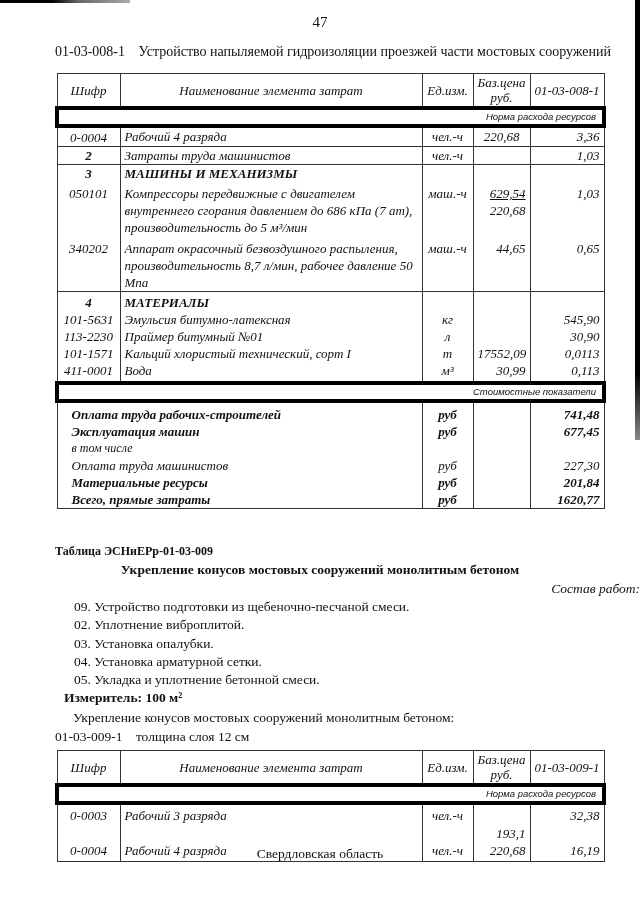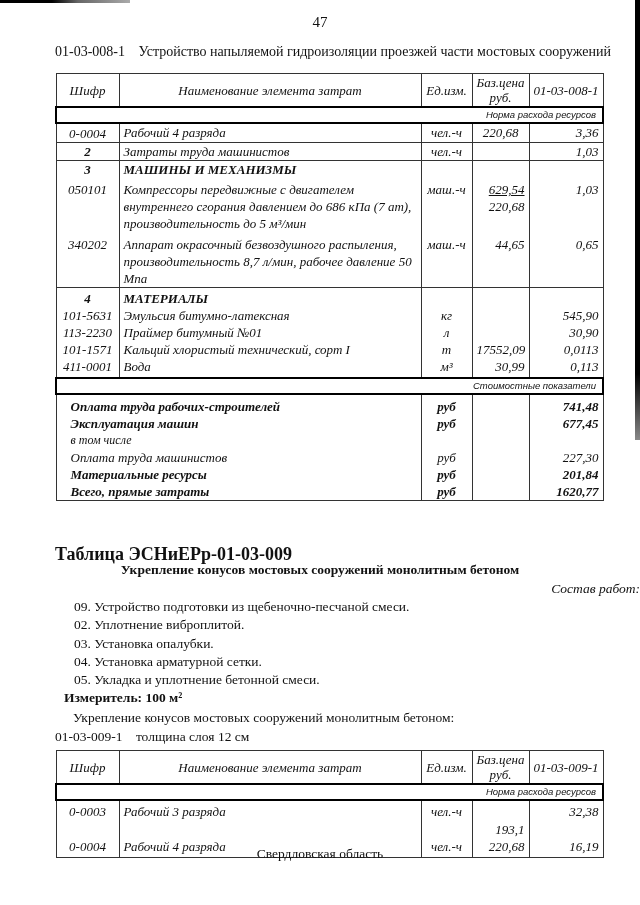--- a/index.html
+++ b/index.html
@@ -11,31 +11,31 @@
   .scan-top { position:absolute; left:0; top:0; height:3px; width:130px; background:linear-gradient(90deg,#000 0,#000 40%,#666 60%,#aaa 100%); }
   .scan-right { position:absolute; right:0; top:0; width:5px; height:440px; background:linear-gradient(180deg,#000 0,#000 85%,#888 100%); }
   .abs { position:absolute; }
   .page-num { left:0; width:640px; top:14px; text-align:center; font-size:15px; }
   .title-line { left:55px; top:44px; font-size:14px; white-space:nowrap; }
   .title-line .code { margin-right:10px; }
 
   table.t { position:absolute; border-collapse:collapse; font-size:13px; table-layout:fixed;font-style:italic; }
   table.t td { border-left:1px solid #333; border-right:1px solid #333; padding:0 4px; vertical-align:top; line-height:17px; }
   table.t tr.hd td { border:1px solid #333; vertical-align:middle; text-align:center; height:32px; line-height:15px; }
-  table.t tr.band td { border:2px solid #000000; text-align:right; font-family:"Liberation Sans","DejaVu Sans",sans-serif; font-size:9.5px; height:14px; line-height:14px; padding-right:6px; }
+  table.t tr.band td { border:4px solid #000000; text-align:right; font-family:"Liberation Sans","DejaVu Sans",sans-serif; font-size:9.5px; height:14px; line-height:14px; padding-right:6px; }
   table.t tr.sep td { border-top:1px solid #333; }
   table.t tr.last td { border-bottom:1px solid #333; }
   .c { text-align:center; }
   .r { text-align:right; }
   .b { font-weight:bold; }
   .u { text-decoration:underline; }
   .cost td.name { border-right:none; }
   .sm { font-size:12px; }
 
-  .sec-title { left:55px; top:544px; font-size:18px; font-weight:bold; }
+  .sec-title { left:55px; top:544px; font-size:12px; font-weight:bold; }
   .sec-sub { left:0; width:640px; top:562px; text-align:center; font-size:13.5px; font-weight:bold; }
   .sec-sub2 { left:0; width:640px; top:581px; text-align:right; font-size:13.5px; font-style:italic; }
   .work { left:74px; font-size:13.5px; }
   .meas { left:64px; top:690px; font-size:13.5px; font-weight:bold; }
   .desc { left:73px; top:710px; font-size:13.5px; }
   .subcode { left:55px; top:729px; font-size:13.5px; }
   .footer { left:0; width:640px; top:846px; text-align:center; font-size:13.5px; }
 </style>
 </head>
 <body>

